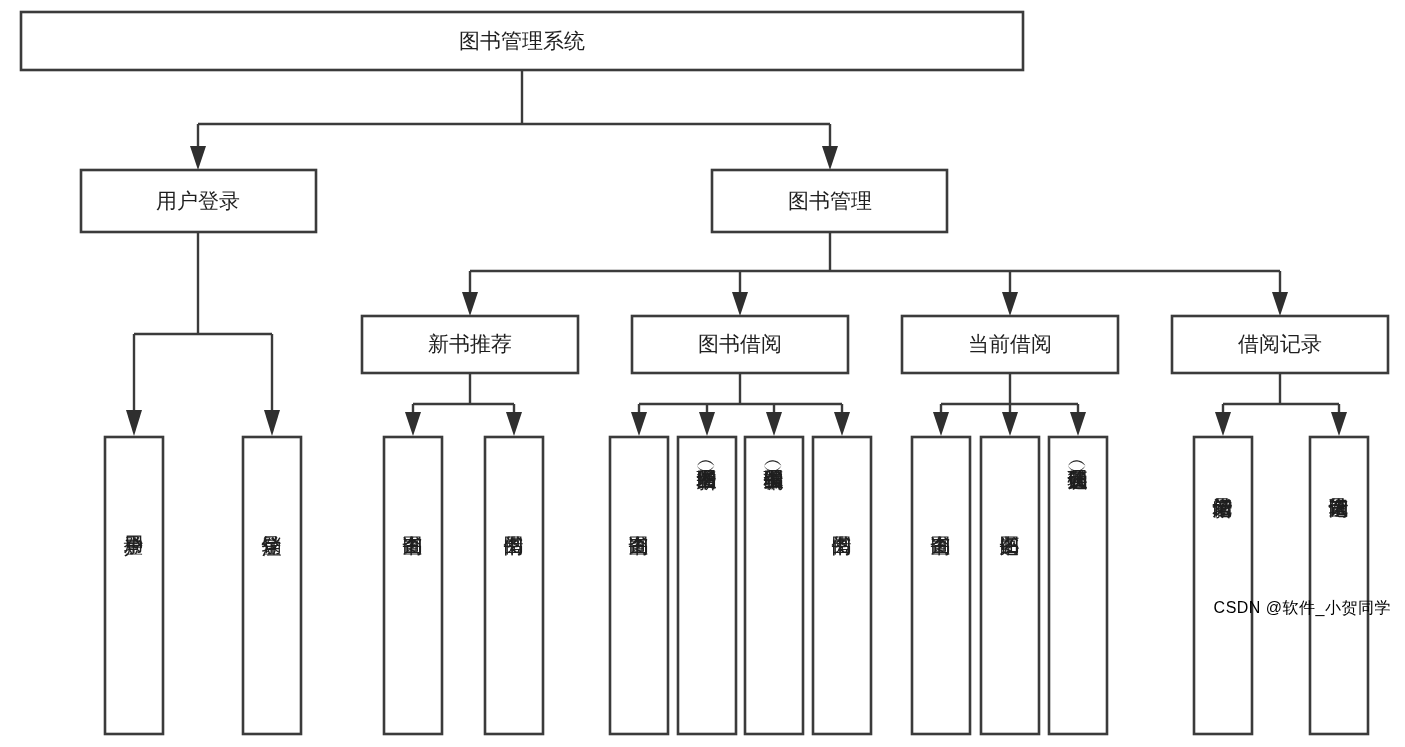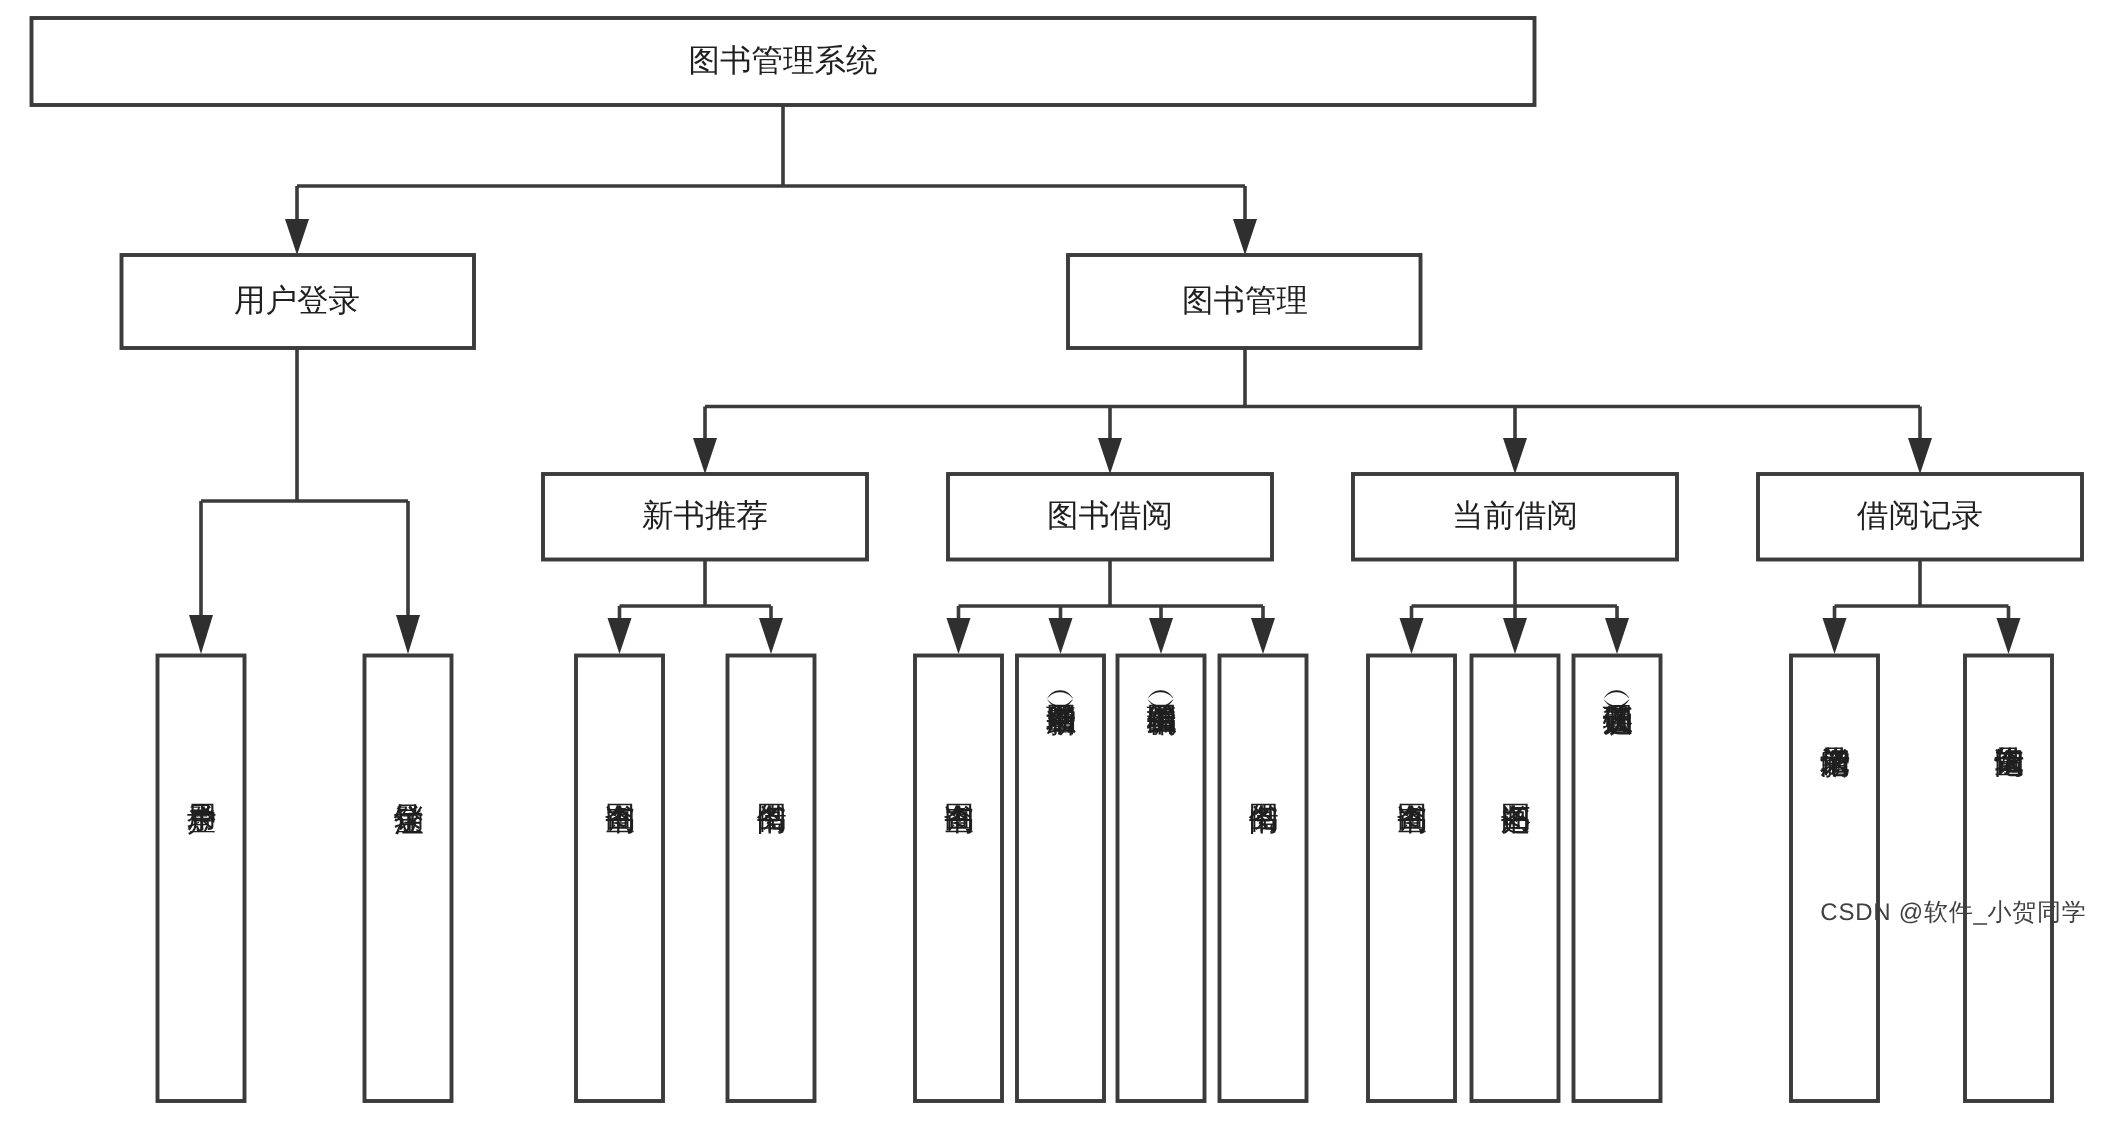--- a/index.html
+++ b/index.html
@@ -54,21 +54,21 @@
     font-size: 20px;
     fill: #1f1f1f;
     text-anchor: middle;
   }
   .watermark-text {
     position: absolute;
     right: 14px;
     bottom: 6px;
     font-family: "Liberation Sans", "DejaVu Sans", sans-serif;
     font-size: 16px;
-    color: #404040;
+    color: #000000;
     white-space: nowrap;
     letter-spacing: 0.5px;
   }
 </style>
 </head>
 <body>
 
 <div id="diagram-root">
 
   <svg id="tree-svg" viewBox="0 0 1405 747">

